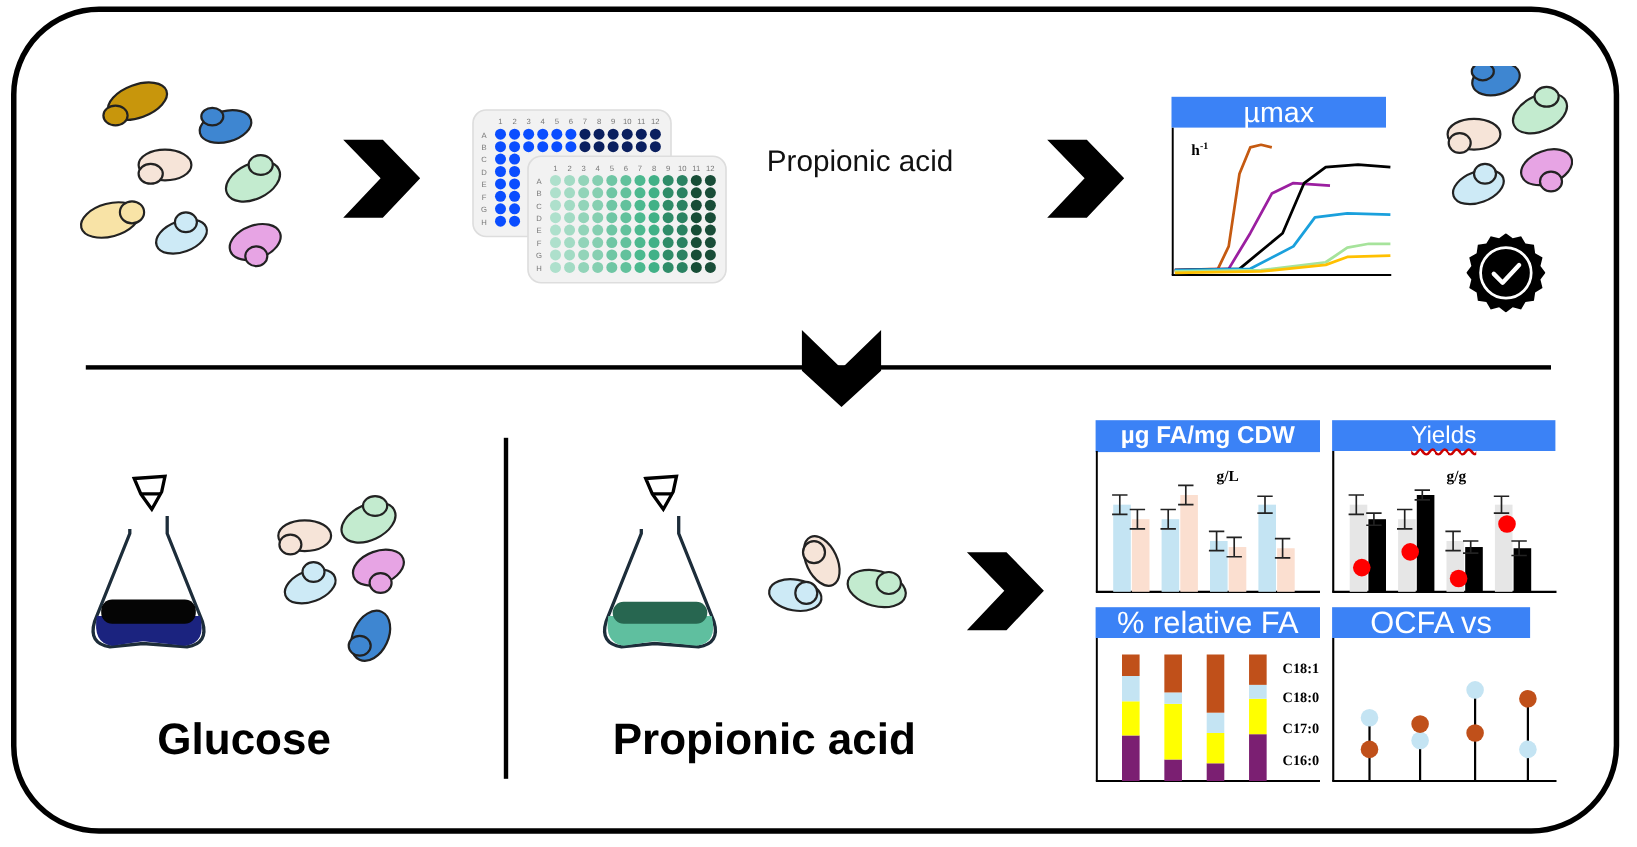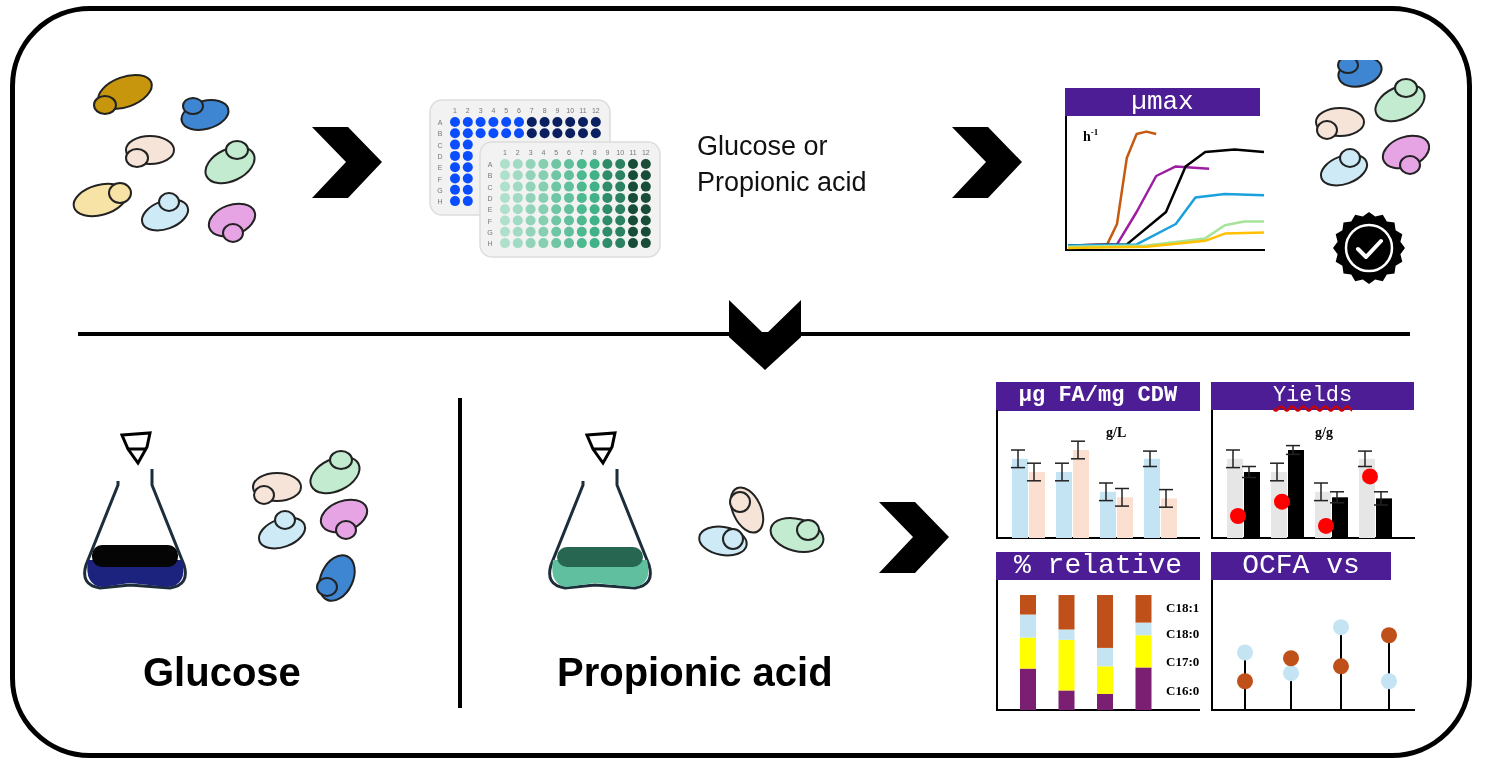--- a/index.html
+++ b/index.html
@@ -3,21 +3,21 @@
 <meta charset="utf-8">
 <style>
   html, body { margin:0; padding:0; background:#fff; }
   body { width:1488px; height:770px; position:relative; overflow:hidden; font-family:"Liberation Sans", sans-serif; }
   .frame { position:absolute; left:10px; top:6px; width:1462px; height:752px; border:5px solid #000; border-radius:80px; box-sizing:border-box; }
   .abs { position:absolute; }
   .hline { position:absolute; left:78px; top:332px; width:1332px; height:4px; background:#000; }
   .vline { position:absolute; left:458px; top:398px; width:4px; height:310px; background:#000; }
   .medium-text { font-family:"Liberation Sans", sans-serif; font-size:27px; line-height:36px; color:#111; }
   .big-label { font-family:"Liberation Sans", sans-serif; font-weight:bold; font-size:40px; color:#000; }
-  .panel-title { position:absolute; background:#4c1d95; color:#fff; font-family:Liberation Mono, monospace; text-align:center; }
+  .panel-title { position:absolute; background:#3b82f6; color:#fff; font-family:Liberation Sans, sans-serif; text-align:center; }
   svg text { font-family:"Liberation Serif", serif; }
   .plate-label { font-family:"Liberation Sans", sans-serif; font-size:7px; fill:#777; }
 </style>
 </head>
 <body>
 
 <div class="frame"></div>
 
 <svg class="abs" style="left:65px;top:70px" width="220" height="180">
   <defs>
@@ -241,21 +241,20 @@
       <circle cx="156.8" cy="153.10000000000002" r="5" fill="#4cb98f"></circle>
       <circle cx="169.60000000000002" cy="153.10000000000002" r="5" fill="#41b187"></circle>
       <circle cx="182.4" cy="153.10000000000002" r="5" fill="#2f8c68"></circle>
       <circle cx="195.2" cy="153.10000000000002" r="5" fill="#2a8262"></circle>
       <circle cx="208" cy="153.10000000000002" r="5" fill="#174d36"></circle>
       <circle cx="220.8" cy="153.10000000000002" r="5" fill="#194d38"></circle>
     </g>
   </svg>
 
 <div class="abs medium-text" style="left:697px;top:128px">
-  <div>Glucose or</div>
   <div>Propionic acid</div>
 </div>
 
 <div class="panel-title" style="left:1065px;top:88px;width:195px;height:28px;font-size:26px;line-height:28px;">µmax</div>
 <svg class="abs" id="growth-chart" style="left:1065px;top:116px" width="200" height="138">
   <line x1="1" y1="0" x2="1" y2="134" stroke="#000" stroke-width="2"></line>
   <line x1="0" y1="134" x2="200" y2="134" stroke="#000" stroke-width="2"></line>
   <text x="18" y="25" font-size="14" font-weight="bold"><tspan>h</tspan><tspan dy="-6" font-size="9">-1</tspan></text>
   <g id="growth-lines">
       <path d="M3.0,129.6 L42.2,128.4 L52.0,108.0 L61.8,42.0 L71.6,18.0 L81.4,15.6 L91.2,18.0" fill="none" stroke="#c55a11" stroke-width="2.5" stroke-linejoin="round"></path>

